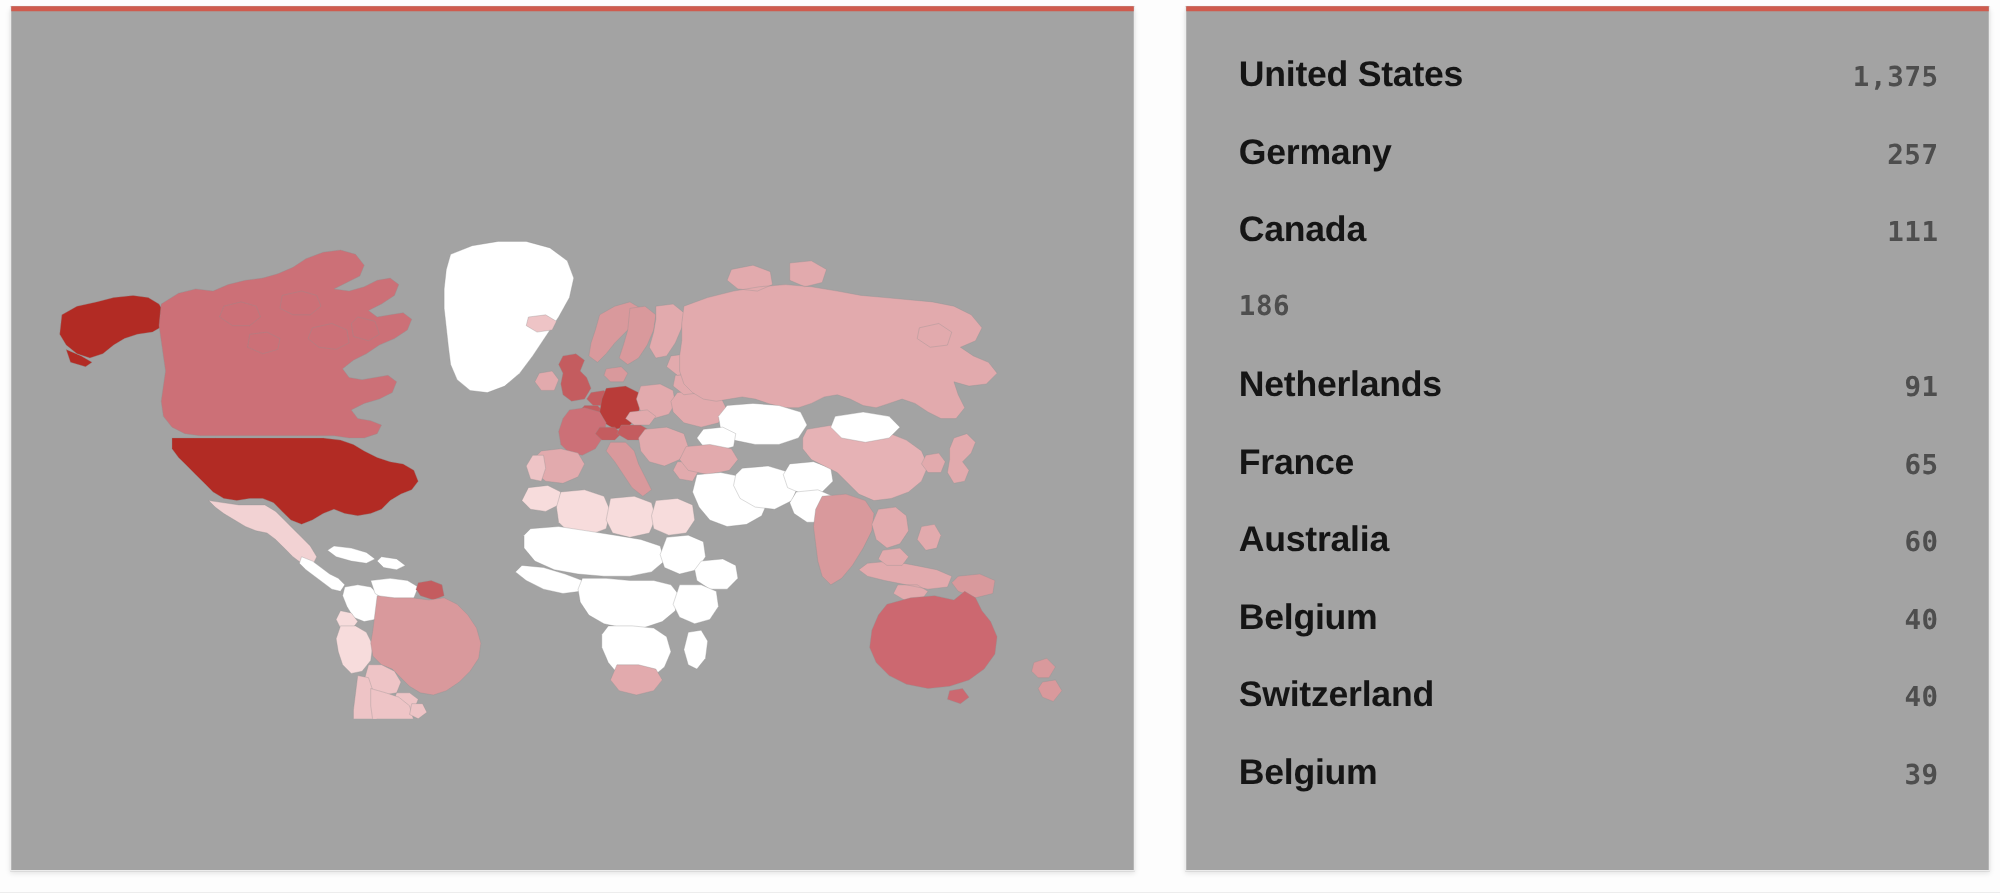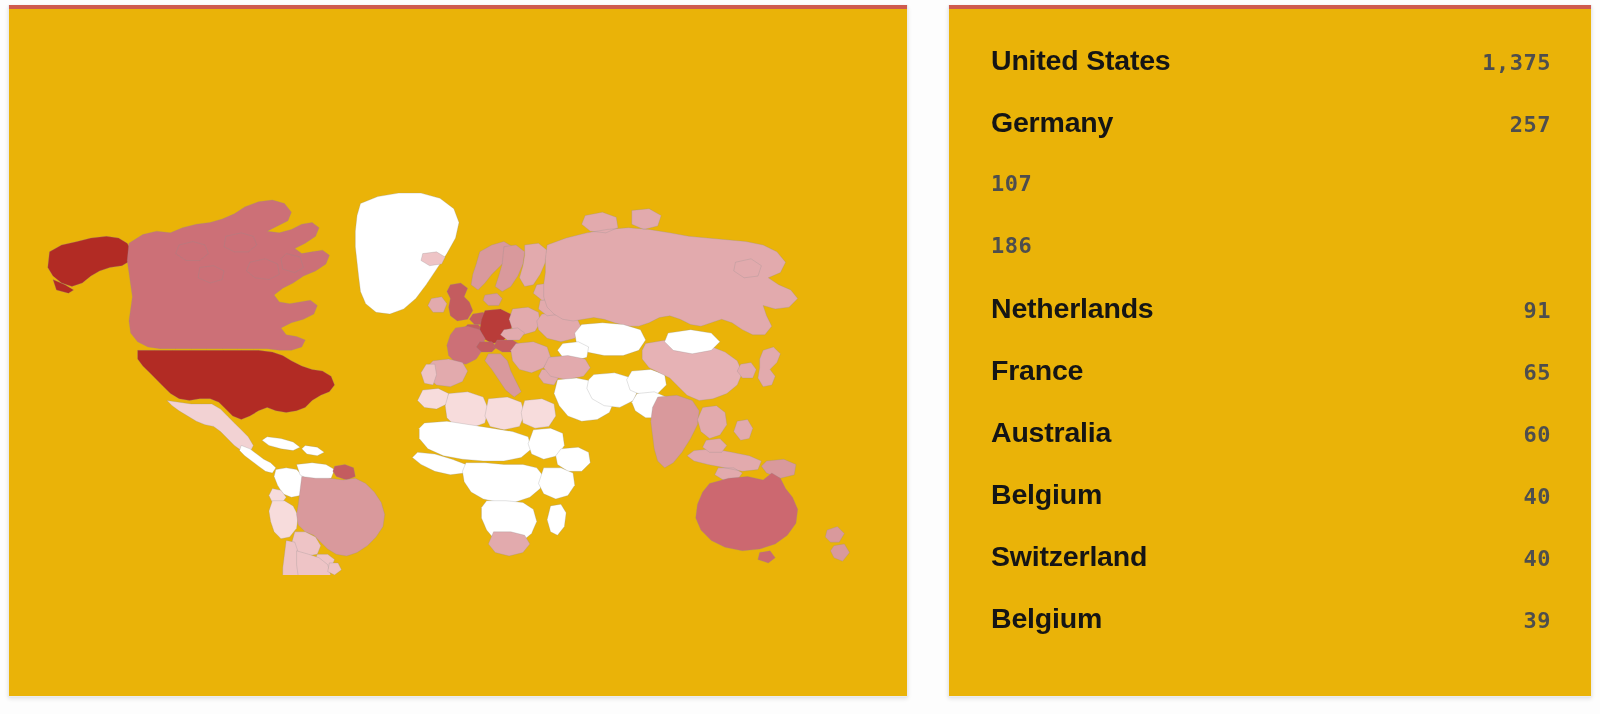--- a/index.html
+++ b/index.html
@@ -15,21 +15,21 @@
   #stage {
     position: relative;
     width: 1600px;
     height: 714px;
     background: #fdfdfd;
   }
 
   
   .card {
     position: absolute;
-    background: #eab308;
+    background: #a3a3a3;
     border: 1px solid #ececec;
     border-top: none;
     box-shadow: 0 2px 4px rgba(0,0,0,0.10), 0 0 1px rgba(0,0,0,0.06);
   }
   .card-accent {
     position: absolute;
     left: 0;
     top: 0;
     width: 100%;
     height: 4px;
@@ -280,21 +280,22 @@
         <span class="row-name">United States</span>
         <span class="row-value">1,375</span>
       </div>
 
       <div class="row">
         <span class="row-name">Germany</span>
         <span class="row-value">257</span>
       </div>
 
       <div class="row">
-        <span class="row-value">107</span>
+        <span class="row-name">Canada</span>
+        <span class="row-value">111</span>
       </div>
 
       <div class="row">
         <span class="row-value">186</span>
       </div>
 
       <div class="row">
         <span class="row-name">Netherlands</span>
         <span class="row-value">91</span>
       </div>

